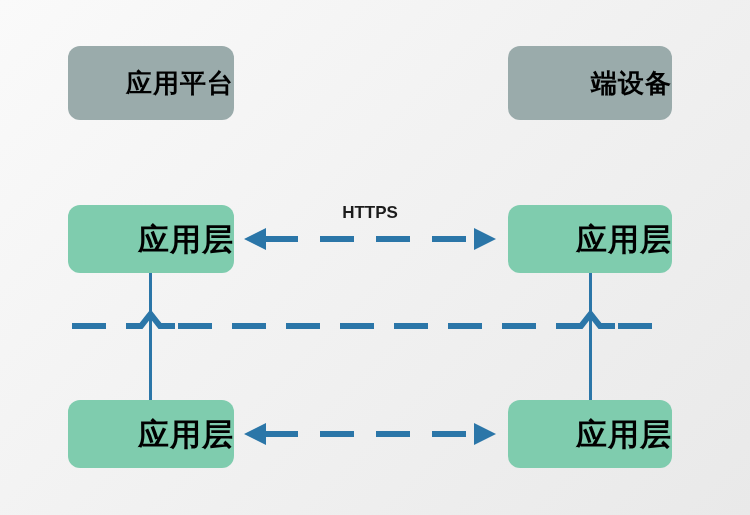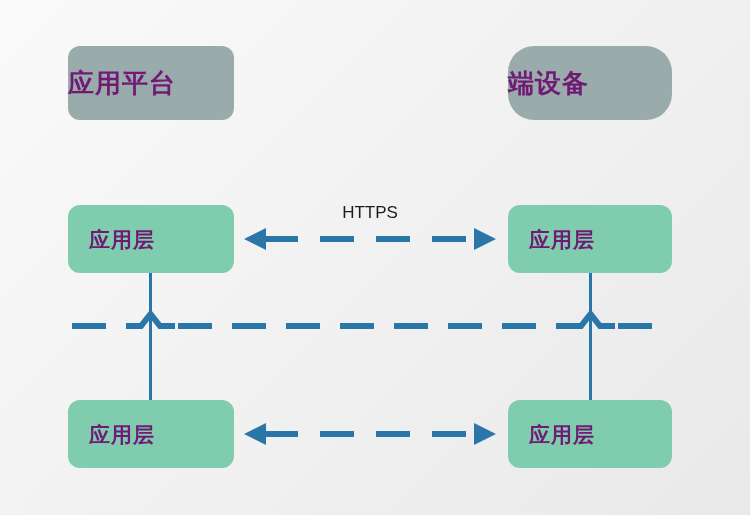--- a/index.html
+++ b/index.html
@@ -16,42 +16,42 @@
     position: relative;
     width: 750px;
     height: 515px;
     background: linear-gradient(135deg, #fafafa 0%, #f2f2f2 45%, #e9e9e9 100%);
   }
   .node {
     position: absolute;
     box-sizing: border-box;
     display: flex;
     align-items: center;
-    justify-content: flex-start;
+    justify-content: flex-end;
     border-radius: 12px;
     font-weight: bold;
-    color: #701a75;
+    color: #000000;
     letter-spacing: 1px;
     line-height: 1;
     user-select: none;
   }
   .node-gray {
     background: #9aabab;
     font-size: 26px;
   }
   .node-green {
     background: #7fccae;
-    font-size: 21px;
+    font-size: 31px;
     padding-left: 21px;
   }
   .edge-label {
     position: absolute;
     font-size: 17px;
     color: #1c1c1c;
-    font-weight: normal;
+    font-weight: bold;
     white-space: nowrap;
     text-align: center;
   }
   svg.overlay {
     position: absolute;
     left: 0;
     top: 0;
     width: 750px;
     height: 515px;
     overflow: visible;
@@ -89,21 +89,21 @@
 </style>
 </head>
 <body>
 
 <div id="canvas">
 
   <div class="node node-gray" style="left:68px; top:46px; width:166px; height:74px;">
     <span>应用平台</span>
   </div>
 
-  <div class="node node-gray" style="left:508px; top:46px; width:164px; height:74px;border-radius:26px;">
+  <div class="node node-gray" style="left:508px; top:46px; width:164px; height:74px;">
     <span>端设备</span>
   </div>
 
   <div class="node node-green" style="left:68px; top:205px; width:166px; height:68px;">
     <span>应用层</span>
   </div>
 
   <div class="node node-green" style="left:508px; top:205px; width:164px; height:68px;">
     <span>应用层</span>
   </div>

